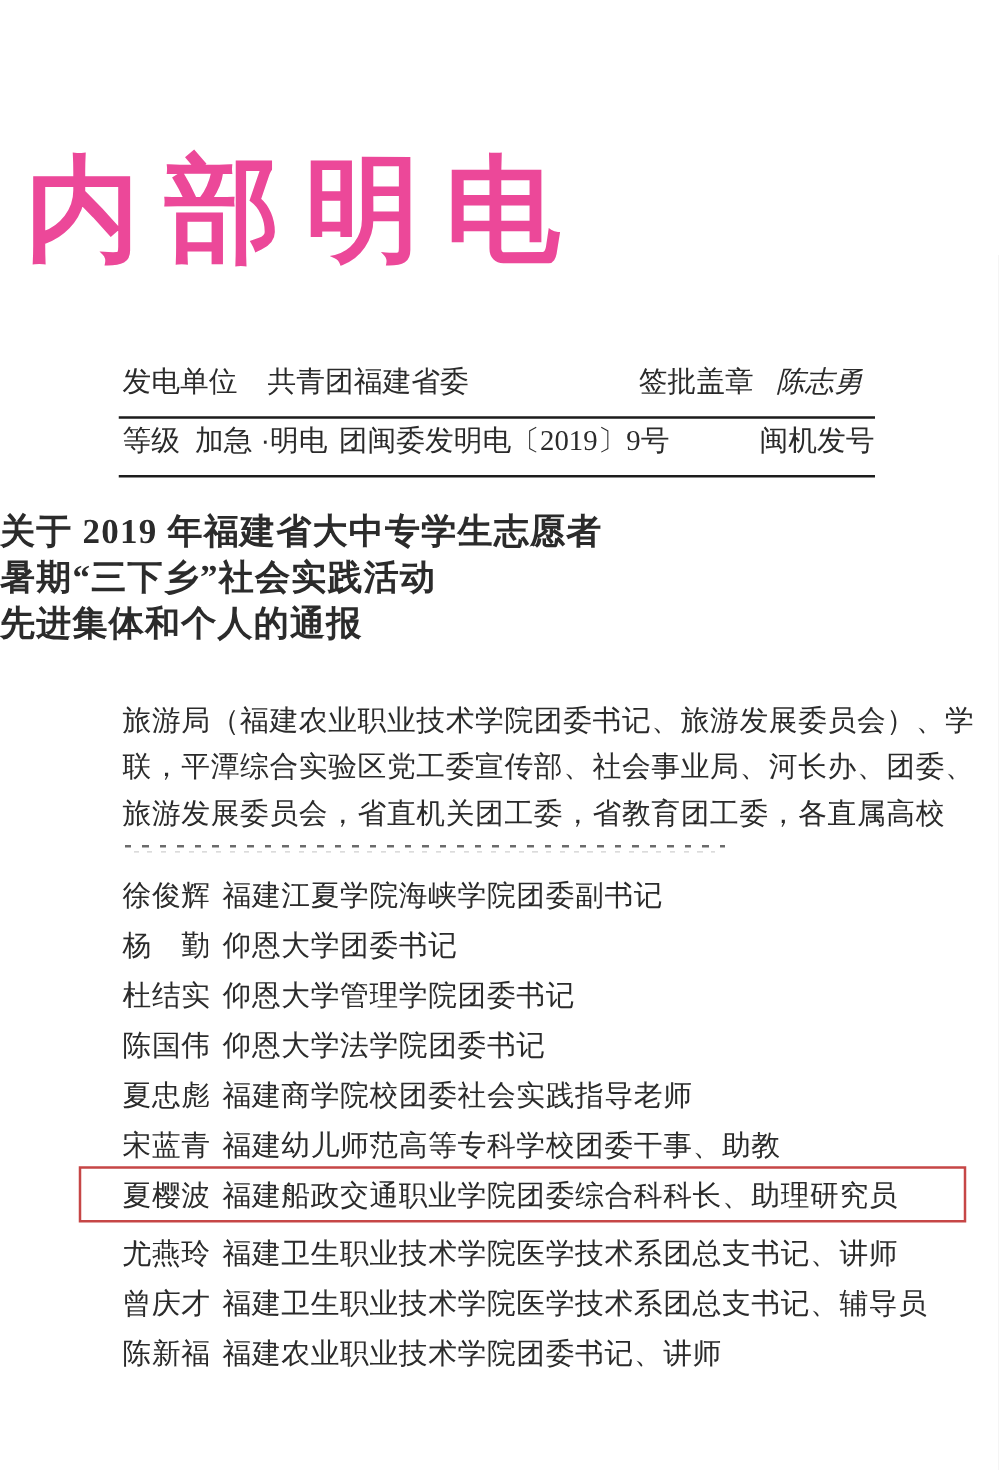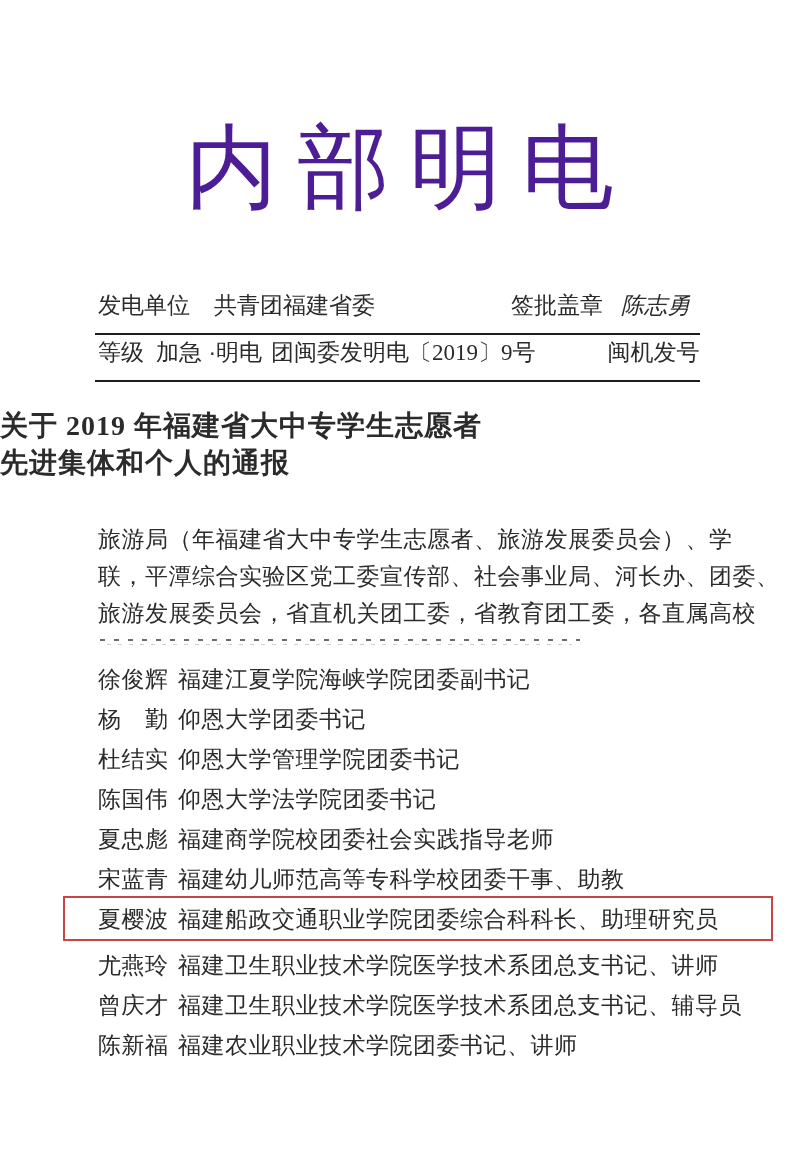--- a/index.html
+++ b/index.html
@@ -9,27 +9,27 @@
     width:799px; height:1176px;
     margin:0 auto;
     background:#ffffff;
     color:#2b2b2b;
     font-family:"Liberation Serif","DejaVu Serif",serif;
     overflow:hidden;
   }
   
   .banner {
     margin-top:116px;
-    text-align:center;
+    text-align:left;
     font-size:92px;
-    font-weight:normal;
+    font-weight:bold;
     line-height:1.15;
     letter-spacing:20px;
     padding-left:20px; 
-    color:#4c1d95;
+    color:#ec4899;
     white-space:nowrap;
   }
   
   .meta {
     width:605px;
     margin:66px 0 0 95px;
     font-size:23px;
   }
   .meta-row {
     display:flex;
@@ -110,25 +110,26 @@
       <span>等级</span>
       <span class="m-urgency">加急 ·明电</span>
       <span class="m-docnum">团闽委发明电〔2019〕9号</span>
       <span class="m-issue">闽机发</span>
       <span class="m-issue-suf">号</span>
     </div>
   </div>
 
   <div class="title">
     <div>关于 2019 年福建省大中专学生志愿者</div>
+    <div>暑期“三下乡”社会实践活动</div>
     <div>先进集体和个人的通报</div>
   </div>
 
   <div class="body-block">
-    <div class="body-line">旅游局（年福建省大中专学生志愿者、旅游发展委员会）、学</div>
+    <div class="body-line">旅游局（福建农业职业技术学院团委书记、旅游发展委员会）、学</div>
     <div class="body-line">联，平潭综合实验区党工委宣传部、社会事业局、河长办、团委、</div>
     <div class="body-line">旅游发展委员会，省直机关团工委，省教育团工委，各直属高校</div>
   </div>
 
   <div class="artifact"></div>
 
   <div class="list">
     <div class="list-row">
       <span class="name">徐俊辉</span>
       <span class="desc">福建江夏学院海峡学院团委副书记</span>

